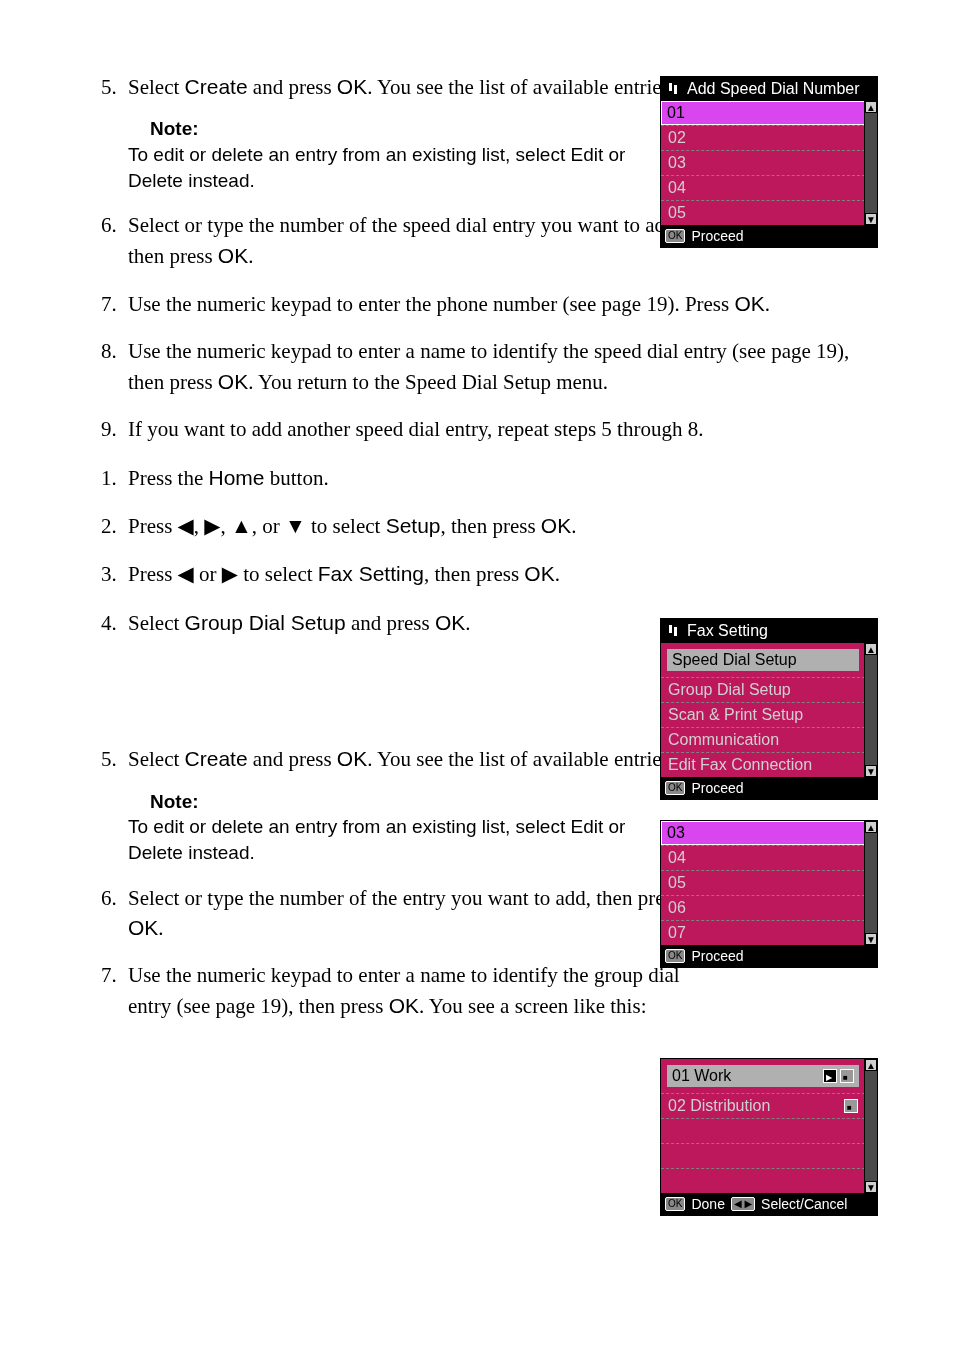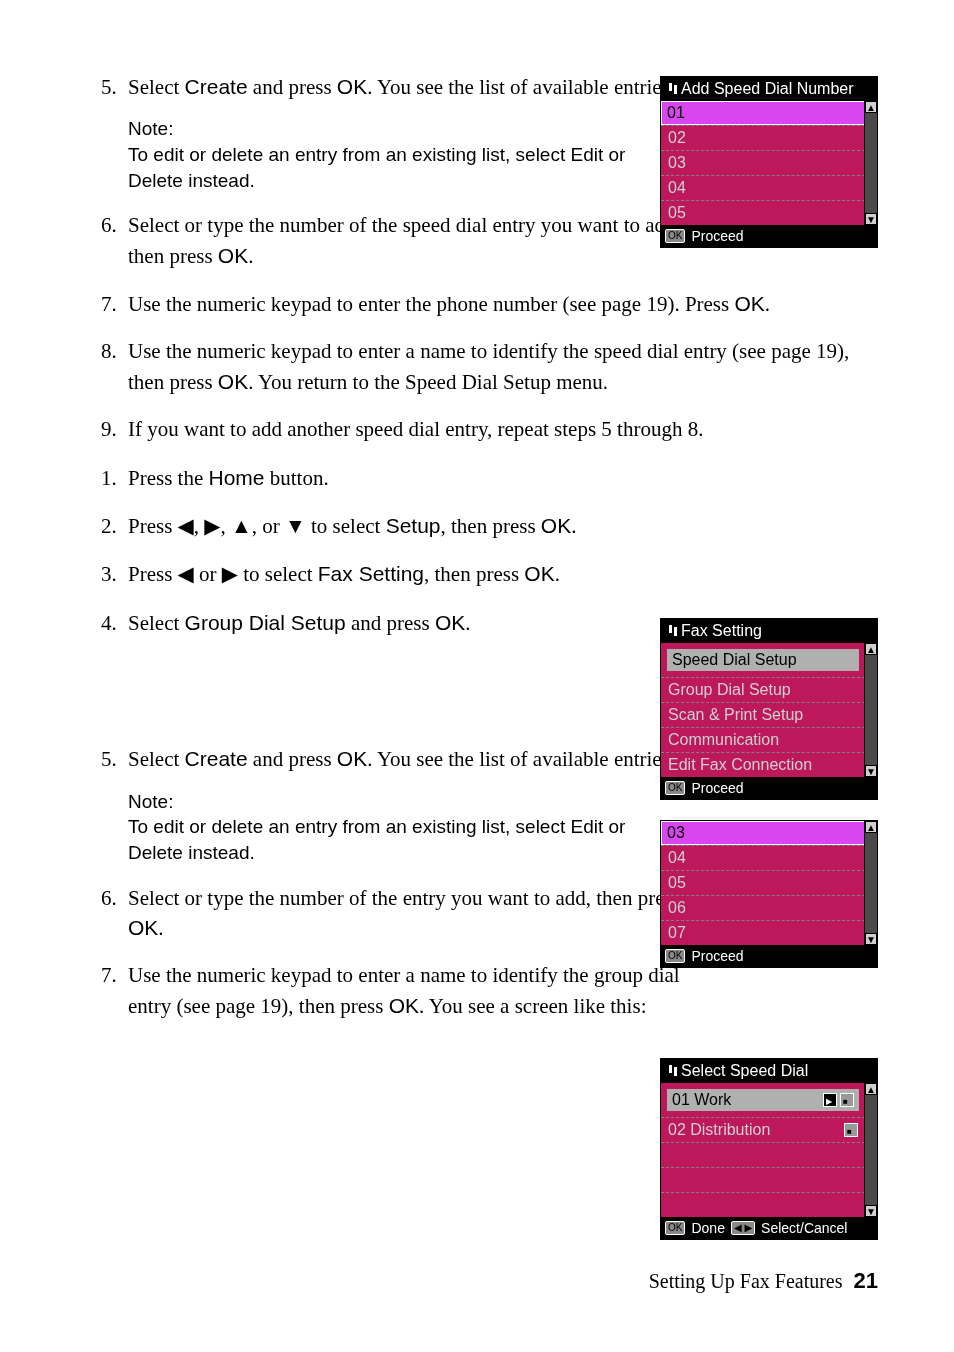--- a/index.html
+++ b/index.html
@@ -29,21 +29,21 @@
     margin-bottom: 18px;
     padding-left: 6px;
   }
   .sans { font-family: Liberation Sans, sans-serif; }
   .note-block {
     font-family: Arial, Helvetica, sans-serif;
     font-size: 19px;
     line-height: 1.35;
     margin-top: 14px;
   }
-  .note-heading { font-weight: normal; }
+  .note-heading { font-weight: bold; margin-left: 22px; }
   h2.section {
     font-family: Arial, Helvetica, sans-serif;
     font-style: italic;
     font-weight: bold;
     font-size: 28px;
     margin: 44px 0 18px 0;
   }
   .arrow { display:inline-block; font-family: Arial, sans-serif; }
   
   .lcd {
@@ -53,20 +53,21 @@
     font-family: Arial, Helvetica, sans-serif;
     font-size: 16px;
     color: #fff;
   }
   .lcd .titlebar {
     background: #000;
     color: #fff;
     padding: 3px 6px;
     display: flex;
     align-items: center;
+    gap: 6px;
   }
   .lcd .titlebar svg { flex: none; }
   .lcd .rows {
     position: relative;
   }
   .lcd .row {
     background: #be185d;
     color: #d0d0d0;
     border-top: 1px dashed #808080;
     padding: 3px 7px;
@@ -304,27 +305,20 @@
         <div class="scrollbtn">▼</div>
       </div>
     </div>
     <div class="footer">
       <span class="okbtn">OK</span>
       <span>Proceed</span>
     </div>
   </div>
 
   <div class="lcd abs" style="top:1058px; right:76px;">
-    <div class="titlebar">
-      <svg width="14" height="14" viewBox="0 0 14 14">
-          <rect x="2" y="1" width="3" height="8" fill="#fff"></rect>
-          <rect x="7" y="3" width="3" height="9" fill="#fff"></rect>
-        </svg>
-      <span>Select Speed Dial</span>
-    </div>
     <div class="rows">
       <div class="rows-pad">
         <div class="row selected-light first">
           <span>01 Work</span>
           <span style="display:flex;gap:3px;">
               <span class="check-icon"></span>
               <span class="stop-icon"></span>
             </span>
         </div>
         <div class="row">
@@ -380,18 +374,14 @@
       </div>
     </li>
     <li>
       <span>Select or type the number of the entry you want to add, then press </span><span class="sans">OK</span><span>.</span>
     </li>
     <li>
       <span>Use the numeric keypad to enter a name to identify the group dial entry (see page 19), then press </span><span class="sans">OK</span><span>. You see a screen like this:</span>
     </li>
   </ol>
 
-  <div class="page-footer">
-    <span>Setting Up Fax Features</span>
-    <span class="pnum">21</span>
-  </div>
 
 </div>
 
 </body></html>

